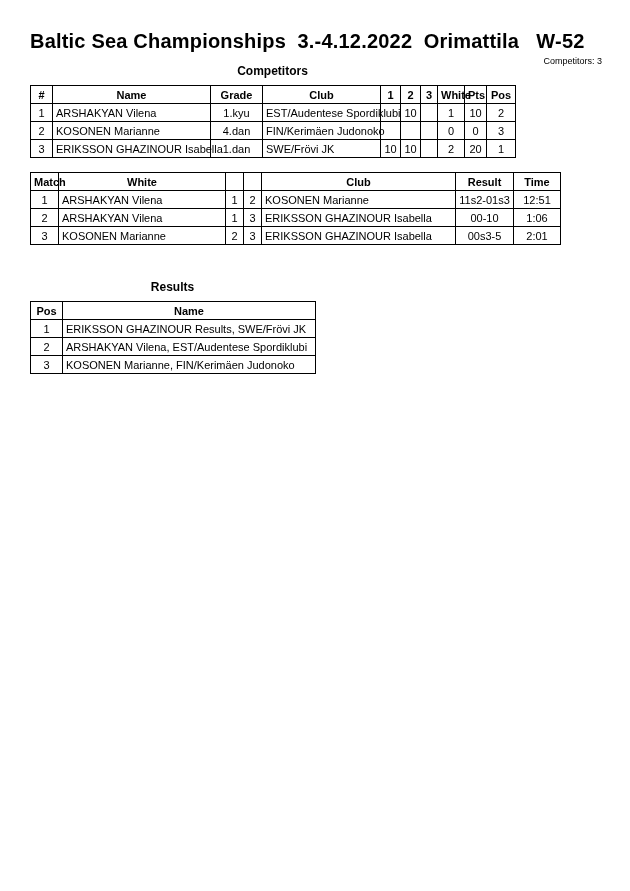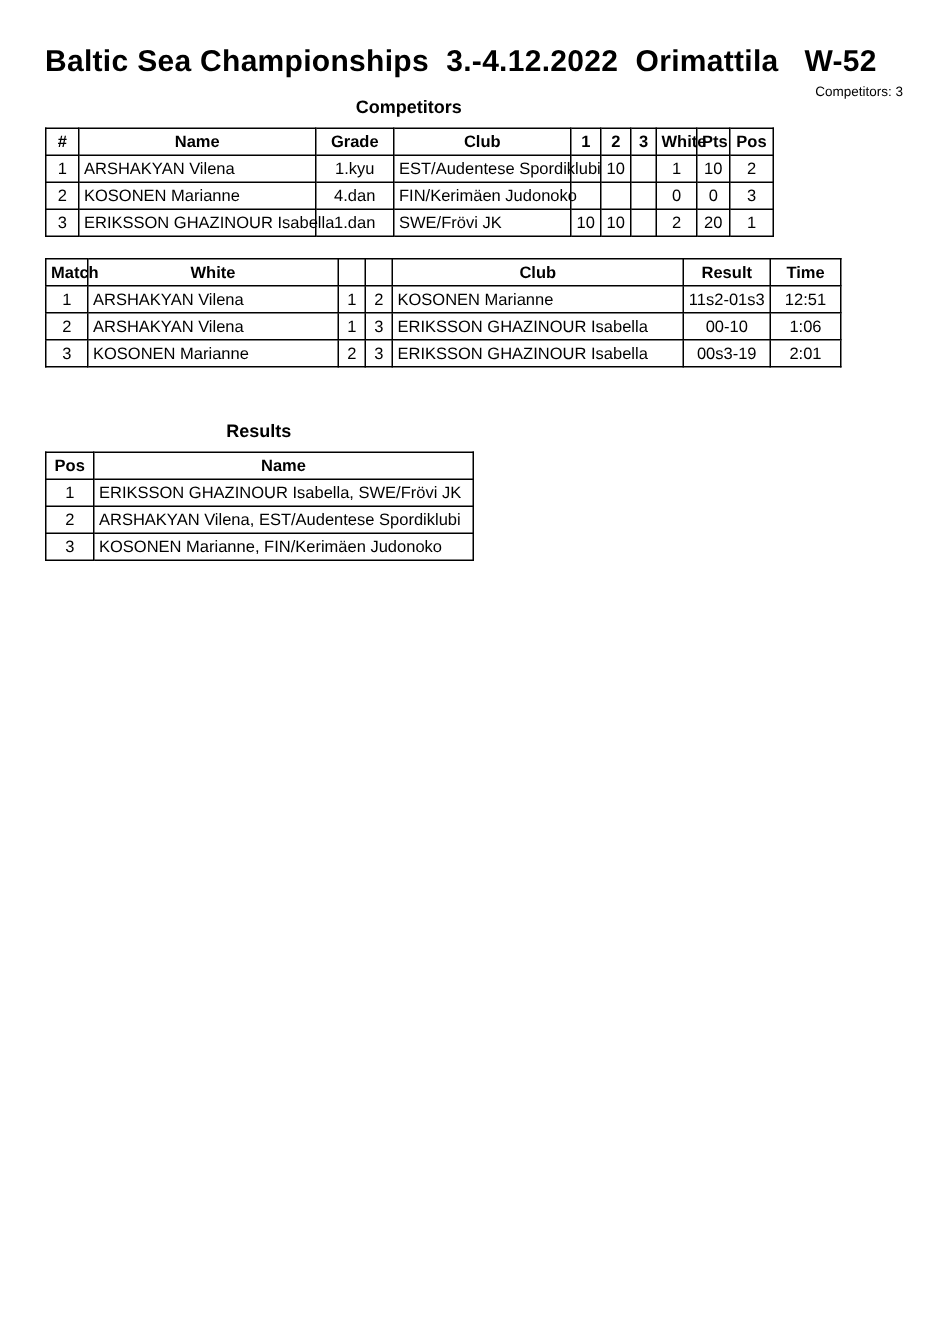--- a/index.html
+++ b/index.html
@@ -185,21 +185,21 @@
           <td class="l">ERIKSSON GHAZINOUR Isabella</td>
           <td class="c">00-10</td>
           <td class="c">1:06</td>
         </tr>
         <tr>
           <td class="c">3</td>
           <td class="l">KOSONEN Marianne</td>
           <td class="c">2</td>
           <td class="c">3</td>
           <td class="l">ERIKSSON GHAZINOUR Isabella</td>
-          <td class="c">00s3-19</td>
+          <td class="c">00s3-5</td>
           <td class="c">2:01</td>
         </tr>
       </tbody>
     </table>
   </section>
 
   <section class="section sec-results">
     <div class="section-title">Results</div>
     <table>
       <colgroup>
@@ -208,21 +208,21 @@
       </colgroup>
       <thead>
         <tr>
           <th>Pos</th>
           <th>Name</th>
         </tr>
       </thead>
       <tbody>
         <tr>
           <td class="c">1</td>
-          <td class="l">ERIKSSON GHAZINOUR Isabella, SWE/Frövi JK</td>
+          <td class="l">ERIKSSON GHAZINOUR Results, SWE/Frövi JK</td>
         </tr>
         <tr>
           <td class="c">2</td>
           <td class="l">ARSHAKYAN Vilena, EST/Audentese Spordiklubi</td>
         </tr>
         <tr>
           <td class="c">3</td>
           <td class="l">KOSONEN Marianne, FIN/Kerimäen Judonoko</td>
         </tr>
       </tbody>

